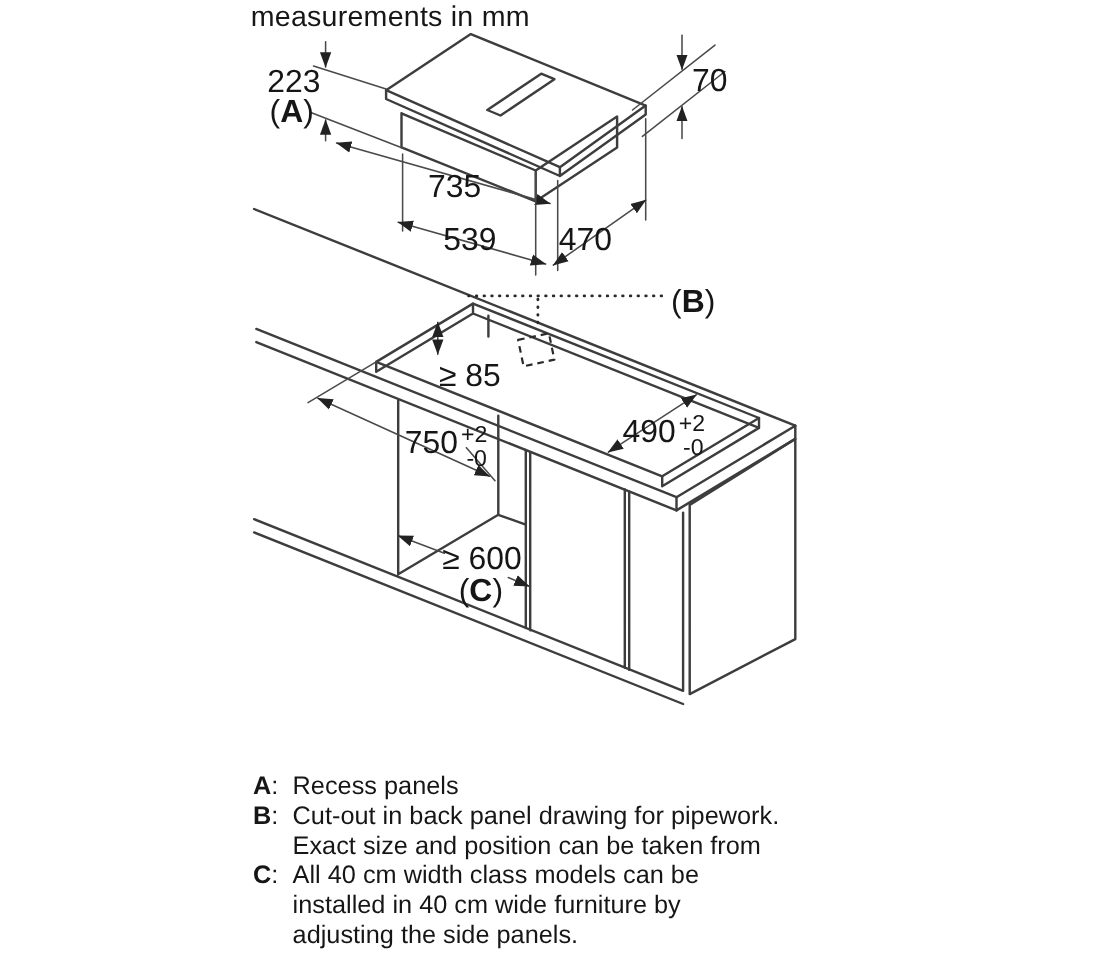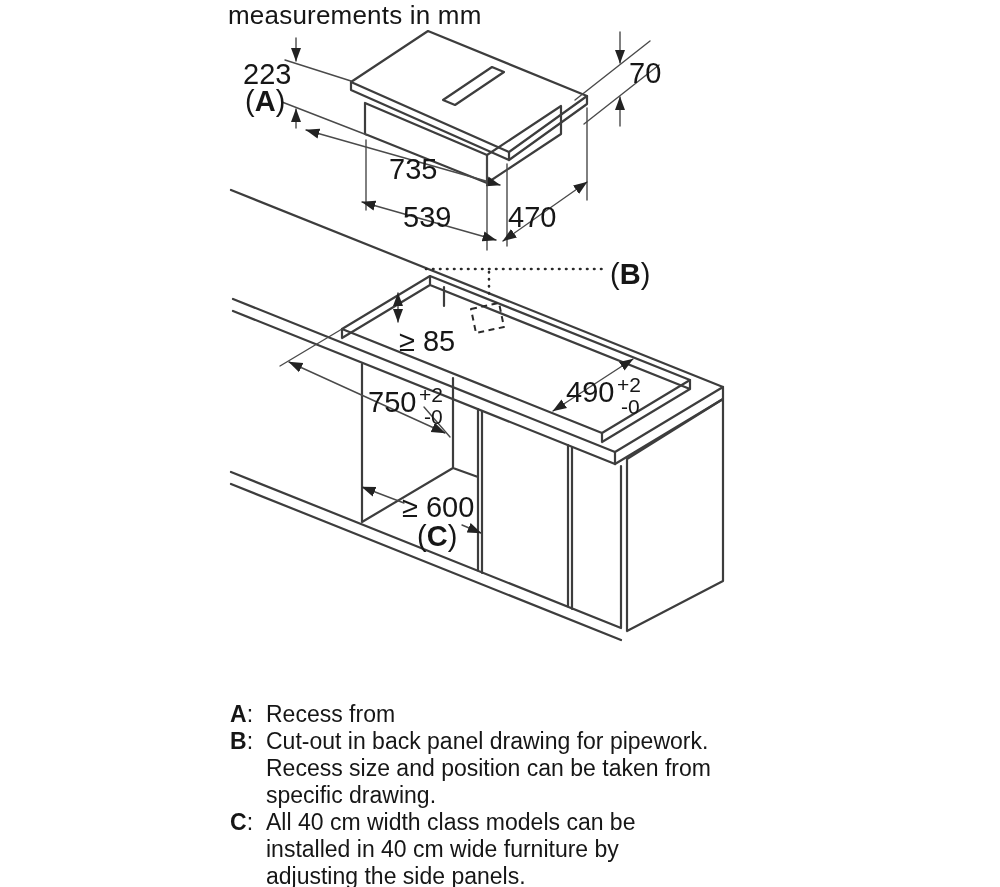--- a/index.html
+++ b/index.html
@@ -106,27 +106,26 @@
       <line class="d" x1="362" y1="487" x2="404" y2="503" marker-start="url(#ah)"></line>
       <line class="d" x1="462" y1="525" x2="481" y2="533" marker-end="url(#ah)"></line>
       <text class="dim" x="402" y="517">≥ 600</text>
       <text class="dim" x="417" y="546"><tspan>(</tspan><tspan class="b">C</tspan><tspan>)</tspan></text>
     </g>
   </svg>
 
   <div class="legend">
     <div class="legend-row">
       <span class="legend-key"><span class="k">A</span><span>:</span></span>
-      <div>Recess from</div>
+      <div>Recess panels</div>
     </div>
     <div class="legend-row">
       <span class="legend-key"><span class="k">B</span><span>:</span></span>
       <div>Cut-out in back panel drawing for pipework.</div>
-      <div>Recess size and position can be taken from</div>
-      <div>specific drawing.</div>
+      <div>Exact size and position can be taken from</div>
     </div>
     <div class="legend-row">
       <span class="legend-key"><span class="k">C</span><span>:</span></span>
       <div>All 40 cm width class models can be</div>
       <div>installed in 40 cm wide furniture by</div>
       <div>adjusting the side panels.</div>
     </div>
   </div>
 
 </div>

